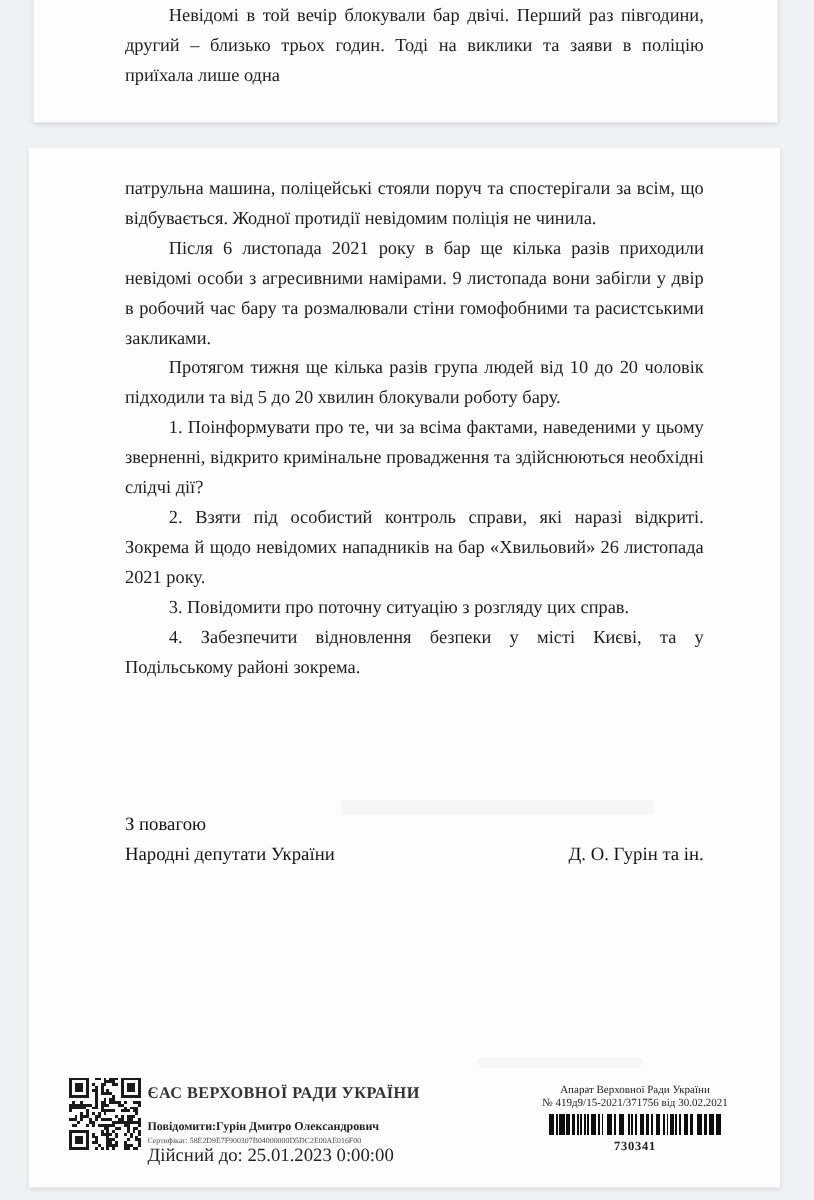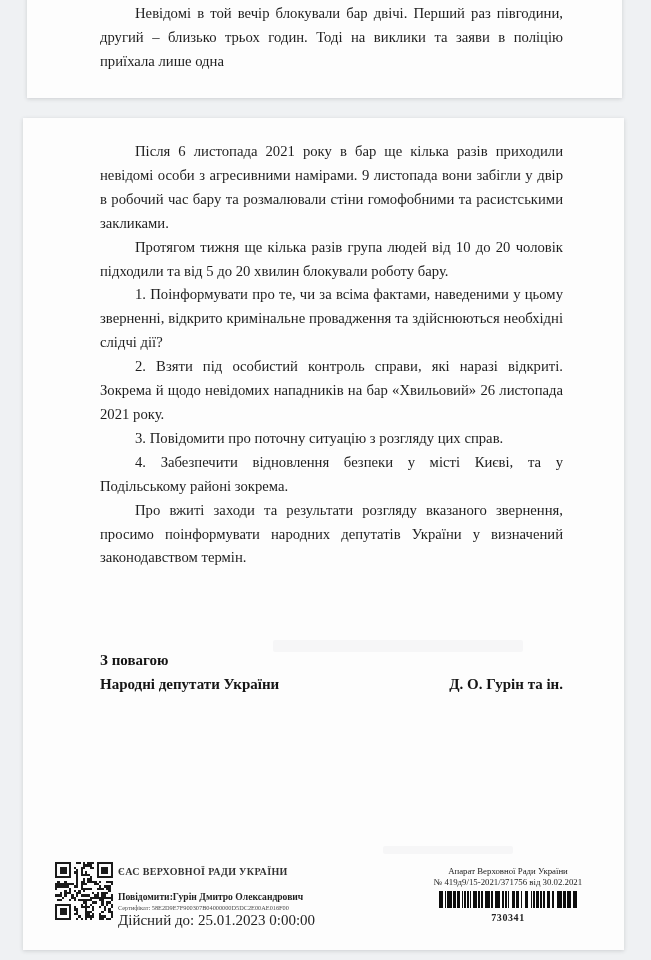--- a/index.html
+++ b/index.html
@@ -31,31 +31,31 @@
     font-size:14.7px;
     line-height:23.9px;
     text-align:justify;
     text-indent:35px;
     color:#1e1e1e;
   }
   .content p.cont{text-indent:0;}
 
   .signoff{
     position:absolute;left:77px;right:61px;top:530px;
-    font-weight:bold;font-size:15px;line-height:24px;color:#151515;
+    font-weight:normal;font-size:15px;line-height:24px;color:#151515;
   }
   .sig-row{display:flex;justify-content:space-between;margin-top:0;align-items:flex-end;}
 
   .qr{
     position:absolute;left:32px;top:744px;width:58px;height:58px;
   }
   .qr svg{display:block;fill:#1b1b1b;}
 
   .footer-sign{position:absolute;left:95px;top:748px;color:#222;}
-  .eas{font-size:10px;font-weight:700;letter-spacing:.35px;color:#333;}
+  .eas{font-size:13px;font-weight:700;letter-spacing:.35px;color:#333;}
   .signer{margin-top:14px;font-size:9.6px;font-weight:600;color:#1f1f1f;}
   .cert{font-size:6.3px;color:#4a4a4a;margin-top:1.5px;}
   .valid{font-size:15px;color:#232323;margin-top:1.5px;}
 
   .footer-right{
     position:absolute;left:400px;top:748px;width:170px;
     text-align:center;color:#222;
   }
   .office{font-size:8.8px;line-height:11px;}
   .reg{font-size:8.8px;line-height:11px;white-space:nowrap;}
@@ -69,27 +69,27 @@
 <body>
 
 <div class="page page1">
   <div class="p1text">
     <p>Невідомі в той вечір блокували бар двічі. Перший раз півгодини, другий – близько трьох годин. Тоді на виклики та заяви в поліцію приїхала лише одна</p>
   </div>
 </div>
 
 <div class="page page2">
   <div class="content">
+    <p class="cont">патрульна машина, поліцейські стояли поруч та спостерігали за всім, що відбувається. Жодної протидії невідомим поліція не чинила.</p>
     <p>Після 6 листопада 2021 року в бар ще кілька разів приходили невідомі особи з агресивними намірами. 9 листопада вони забігли у двір в робочий час бару та розмалювали стіни гомофобними та расистськими закликами.</p>
     <p>Протягом тижня ще кілька разів група людей від 10 до 20 чоловік підходили та від 5 до 20 хвилин блокували роботу бару.</p>
     <p>1. Поінформувати про те, чи за всіма фактами, наведеними у цьому зверненні, відкрито кримінальне провадження та здійснюються необхідні слідчі дії?</p>
     <p>2. Взяти під особистий контроль справи, які наразі відкриті. Зокрема й щодо невідомих нападників на бар «Хвильовий» 26 листопада 2021 року.</p>
     <p>3. Повідомити про поточну ситуацію з розгляду цих справ.</p>
     <p>4. Забезпечити відновлення безпеки у місті Києві, та у Подільському районі зокрема.</p>
-    <p>Про вжиті заходи та результати розгляду вказаного звернення, просимо поінформувати народних депутатів України у визначений законодавством термін.</p>
   </div>
 
   <div class="signoff">
     <div>З повагою</div>
     <div class="sig-row">
       <span>Народні депутати України</span>
       <span>Д. О. Гурін та ін.</span>
     </div>
   </div>
 

